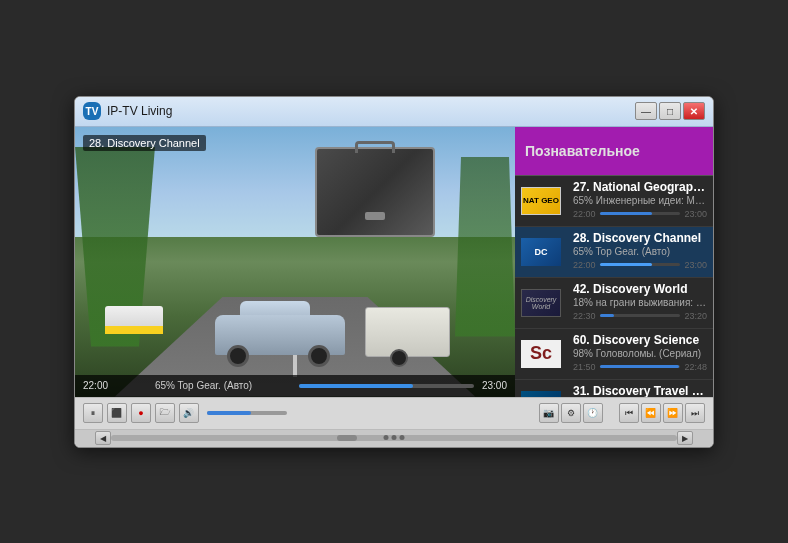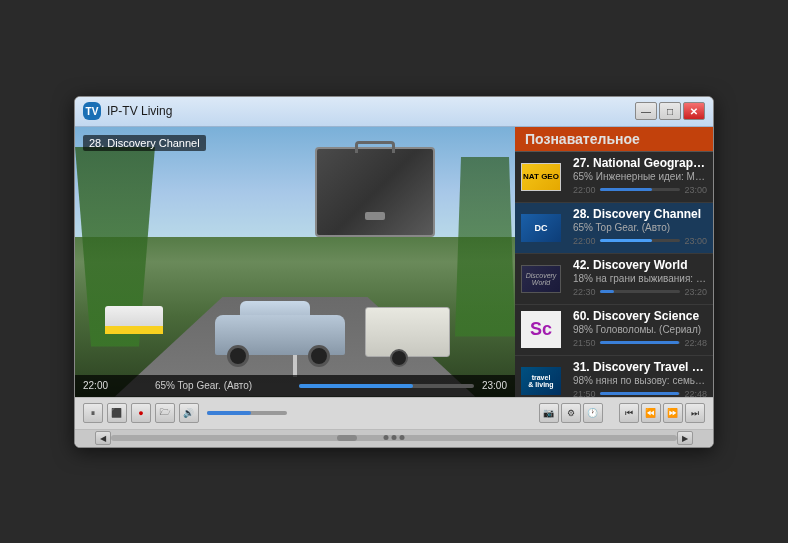--- a/index.html
+++ b/index.html
@@ -338,25 +338,25 @@
     
     .channel-list {
       flex: 1;
       background: #2a2a2a;
       display: flex;
       flex-direction: column;
       height: 270px;
       overflow: hidden;
     }
     .cat-header {
-      background: #c2410c;
+      background: #a21caf;
       color: #e0e0e0;
       font-size: 14px;
       font-weight: bold;
-      padding: 4px 10px;
+      padding: 16px 10px;
       border-bottom: 1px solid #555;
     }
     .channel-item {
       display: flex;
       align-items: stretch;
       border-bottom: 1px solid #3a3a3a;
       cursor: pointer;
       min-height: 50px;
     }
     .channel-item.active {
@@ -402,25 +402,25 @@
       height: 28px;
       display: flex;
       align-items: center;
       justify-content: center;
       border: 1px solid #555;
       font-style: italic;
       flex-direction: column;
     }
     .ch-thumb-sc {
       background: #f0f0f0;
-      color: #a21caf;
+      color: #7f1d1d;
       font-size: 18px;
       font-weight: bold;
       width: 40px;
-      height: 37px;
+      height: 28px;
       display: flex;
       align-items: center;
       justify-content: center;
     }
     .ch-thumb-tl {
       background: linear-gradient(135deg, #005080, #003060);
       color: #fff;
       font-size: 7px;
       font-weight: bold;
       width: 40px;

